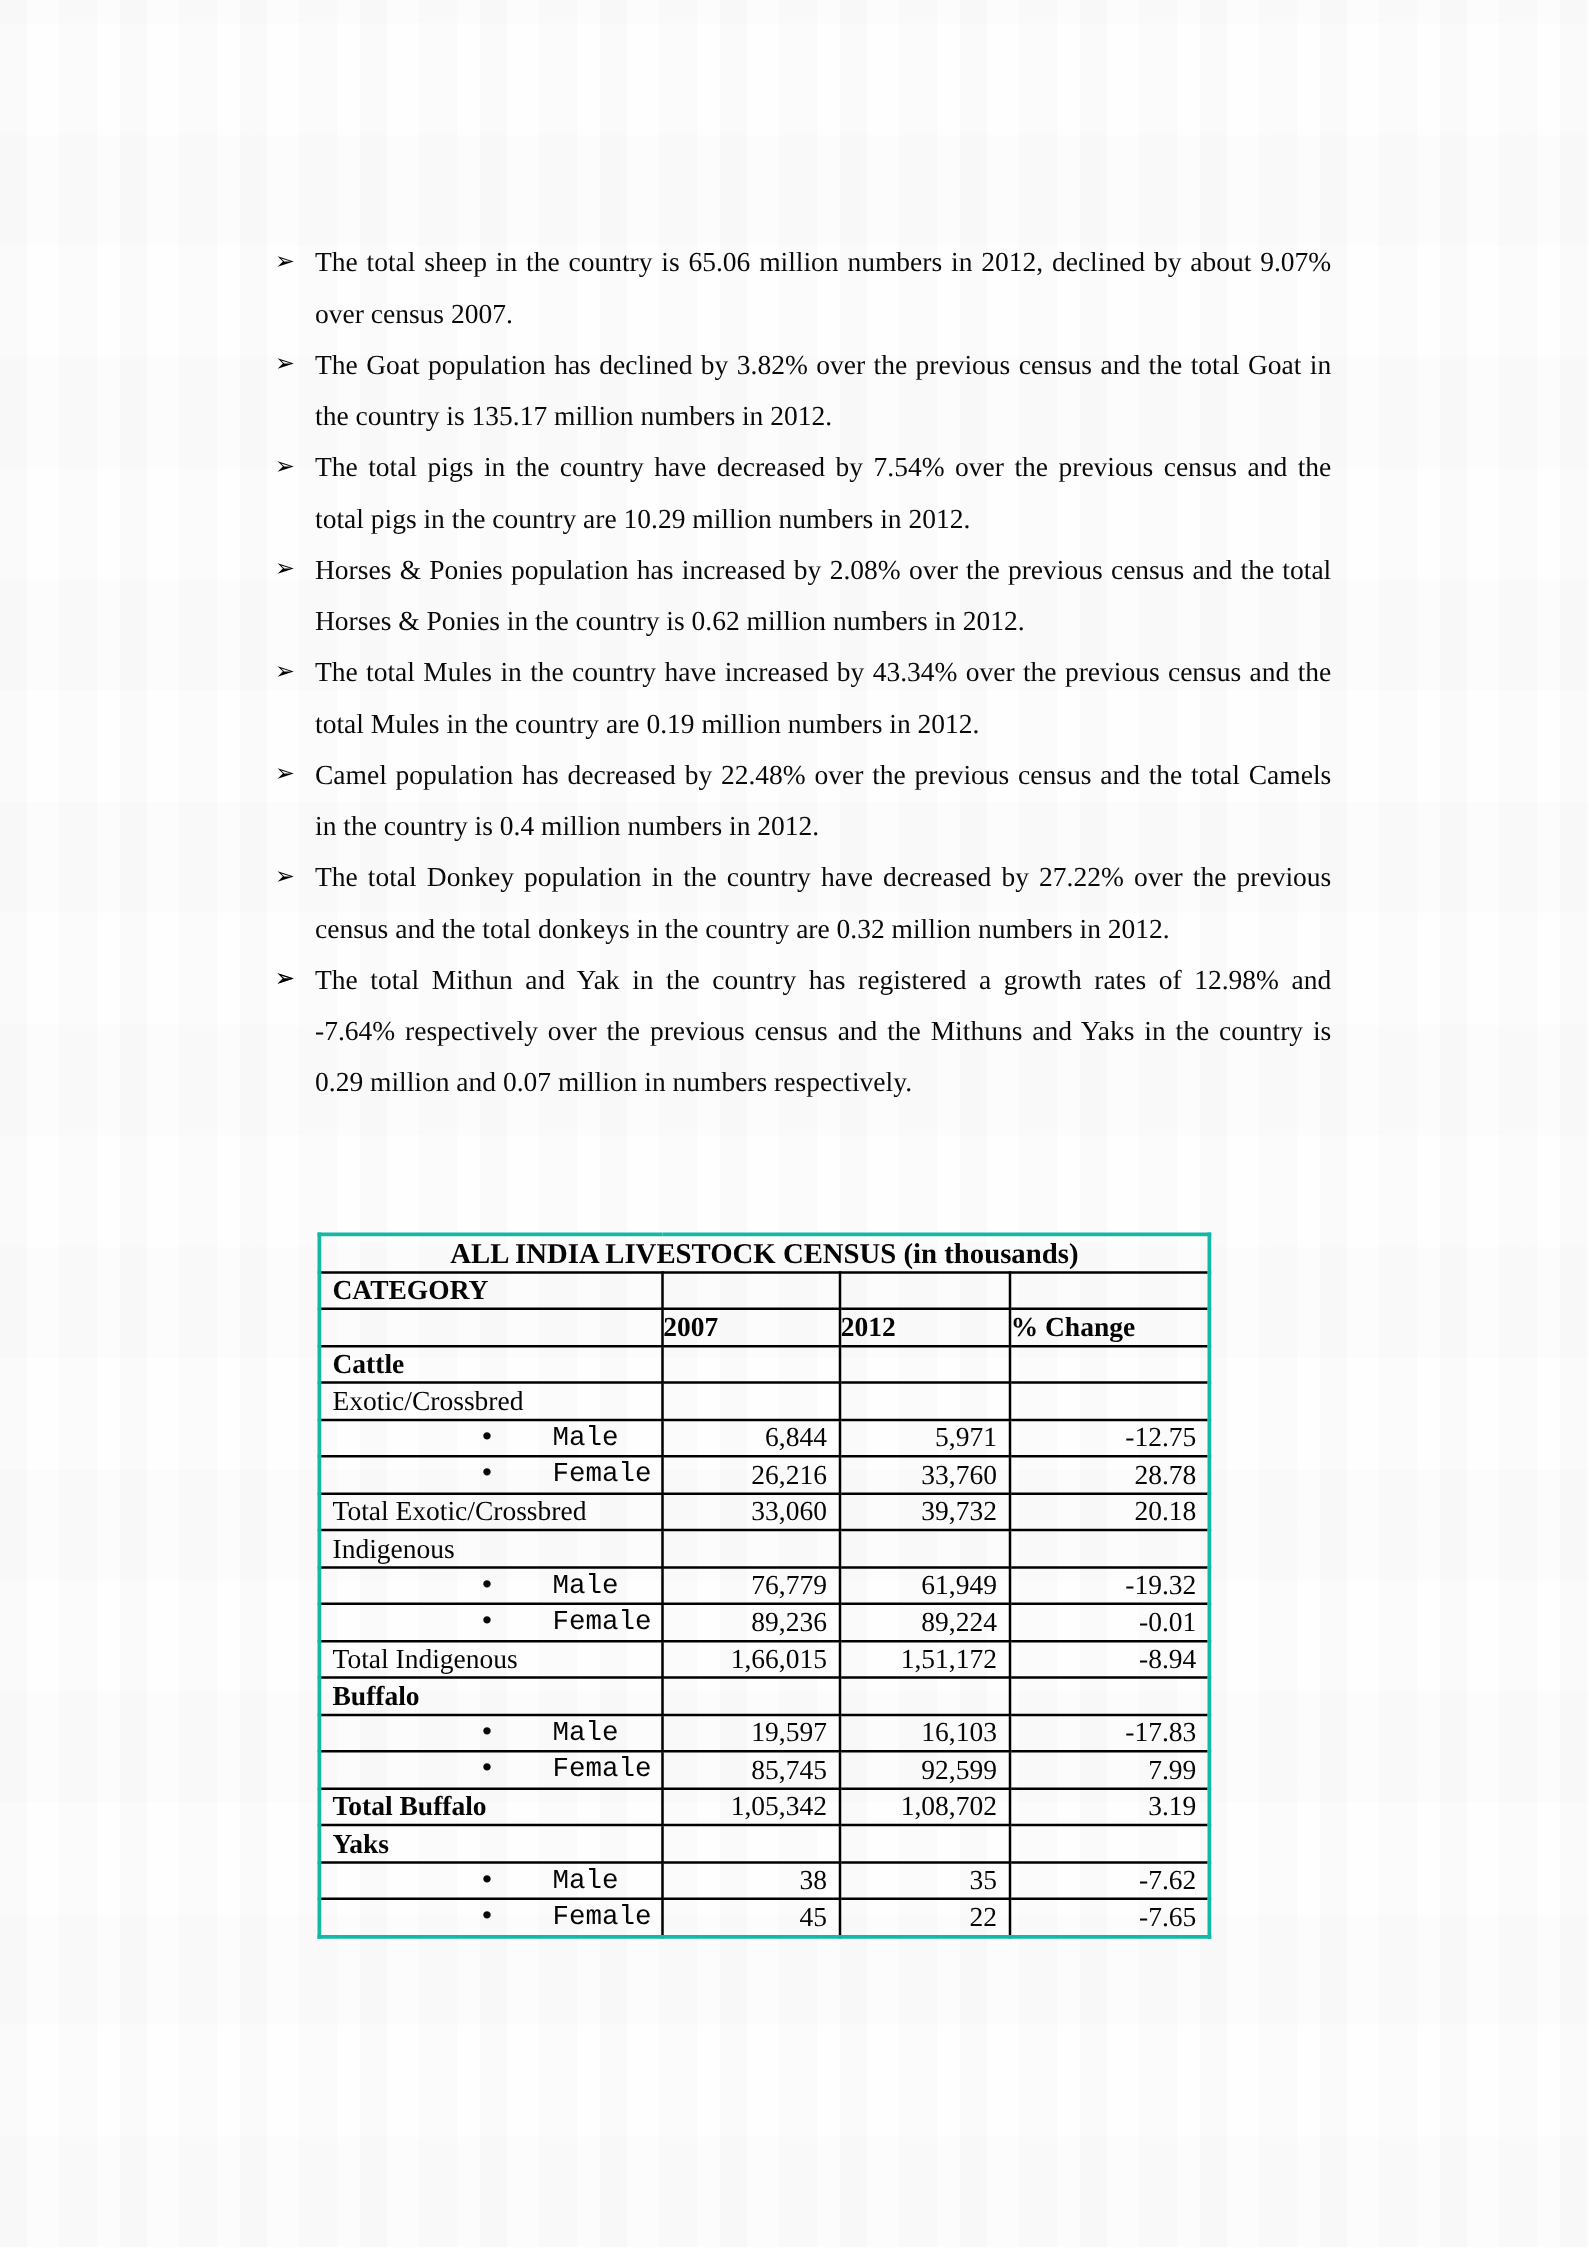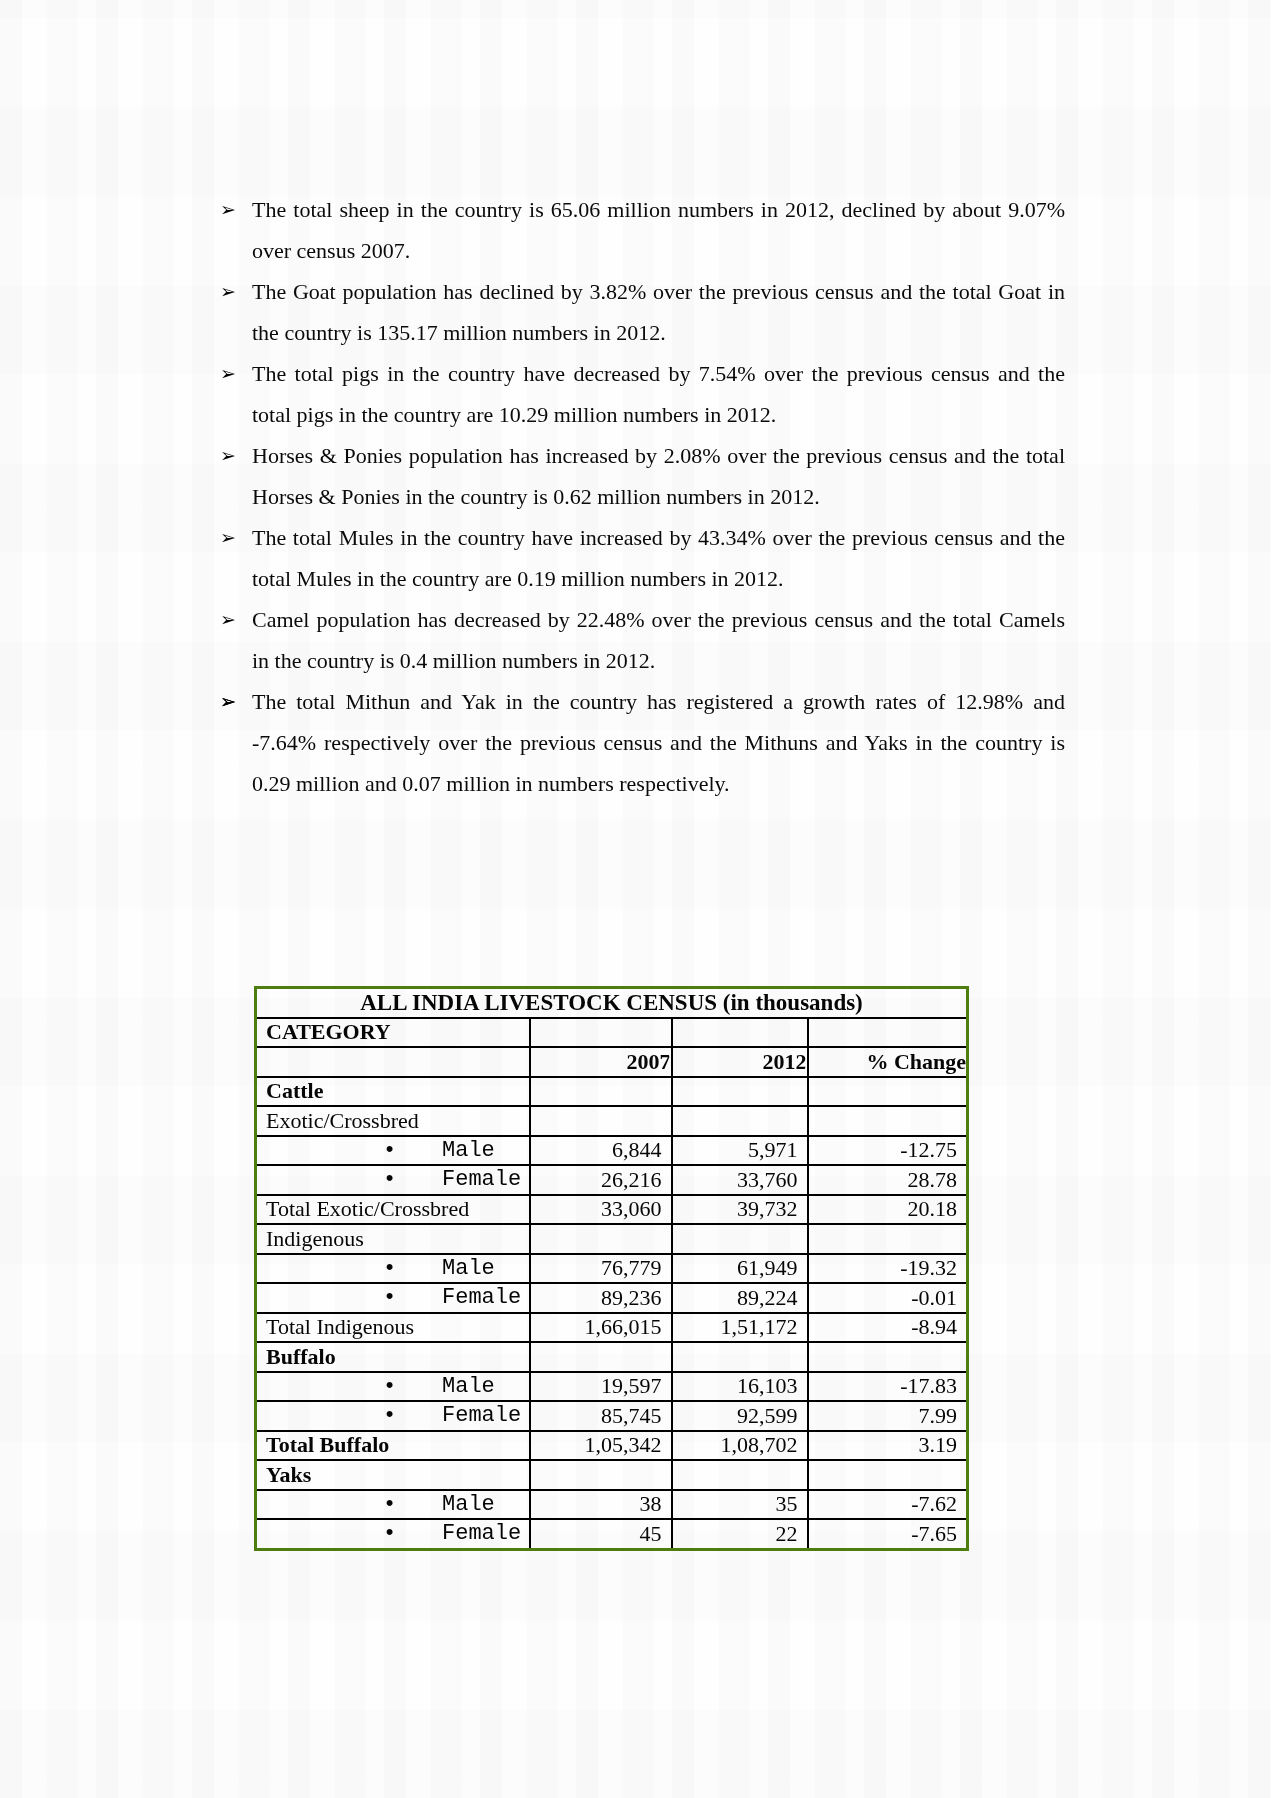--- a/index.html
+++ b/index.html
@@ -54,40 +54,40 @@
     color: #000;
   }
 
   
   table.census {
     position: absolute;
     left: 254px; top: 986px;
     width: 712px;
     border-collapse: collapse;
     table-layout: fixed;
-    border: 3px solid #4d7c0f;
+    border: 3px solid #14b8a6;
     background: transparent;
   }
   table.census td {
     border: 2px solid #000;
     height: 27.5px;
     padding: 0;
     font-size: 22px;
     vertical-align: middle;
     white-space: nowrap;
     overflow: hidden;
     color: #060606;
   }
   table.census td.title {
     font-weight: bold;
     text-align: center;
     font-size: 23px;
   }
   table.census td.cat { text-align: left; padding-left: 9px; }
-  table.census td.year { text-align: right; font-weight: bold; border-radius: 13px; }
+  table.census td.year { text-align: left; font-weight: bold; }
   table.census td.num { text-align: right; padding-right: 9px; margin-left: 13px; }
   table.census .bold { font-weight: bold; }
   table.census td.bullet-cell { padding-left: 126px; font-family: Liberation Mono, monospace; }
   table.census td.bullet-cell .dot {
     display: inline-block; width: 59px; text-align: left;
   }
 </style>
 </head>
 <body>
 
@@ -96,21 +96,21 @@
 
   <div class="content">
 
     <ul class="bullets" id="bullet-list">
         <li><span class="arrow">➢</span><span>The total sheep in the country is 65.06 million numbers in 2012, declined by about 9.07% over census 2007.</span></li>
         <li><span class="arrow">➢</span><span>The Goat population has declined by 3.82% over the previous census and the total Goat in the country is 135.17 million numbers in 2012.</span></li>
         <li><span class="arrow">➢</span><span>The total pigs in the country have decreased by 7.54% over the previous census and the total pigs in the country are 10.29 million numbers in 2012.</span></li>
         <li><span class="arrow">➢</span><span>Horses &amp; Ponies population has increased by 2.08% over the previous census and the total Horses &amp; Ponies in the country is 0.62 million numbers in 2012.</span></li>
         <li><span class="arrow">➢</span><span>The total Mules in the country have increased by 43.34% over the previous census and the total Mules in the country are 0.19 million numbers in 2012.</span></li>
         <li><span class="arrow">➢</span><span>Camel population has decreased by 22.48% over the previous census and the total Camels in the country is 0.4 million numbers in 2012.</span></li>
-        <li><span class="arrow">➢</span></li>
+        <li><span class="arrow">➢</span><span>The total Donkey population in the country have decreased by 27.22% over the previous census and the total donkeys in the country are 0.32 million numbers in 2012.</span></li>
         <li><span class="arrow">➢</span></li>
         <li><span class="arrow">➢</span><span>The total Mithun and Yak in the country has registered a growth rates of 12.98% and -7.64% respectively over the previous census and the Mithuns and Yaks in the country is 0.29 million and 0.07 million in numbers respectively.</span></li>
       </ul>
 
     <table class="census">
       <colgroup>
         <col style="width:274px">
         <col style="width:142px">
         <col style="width:136px">
         <col style="width:160px">

